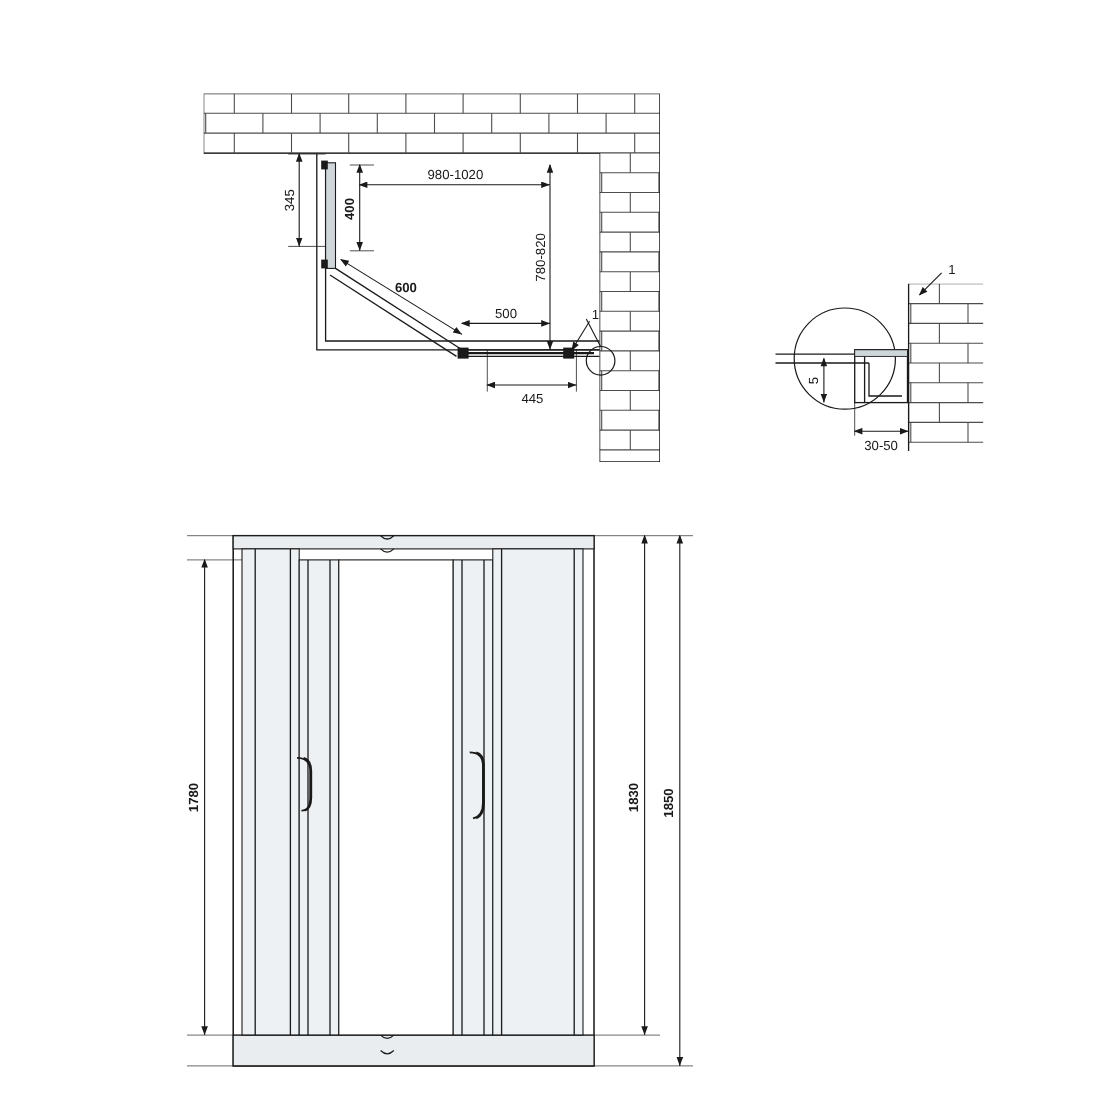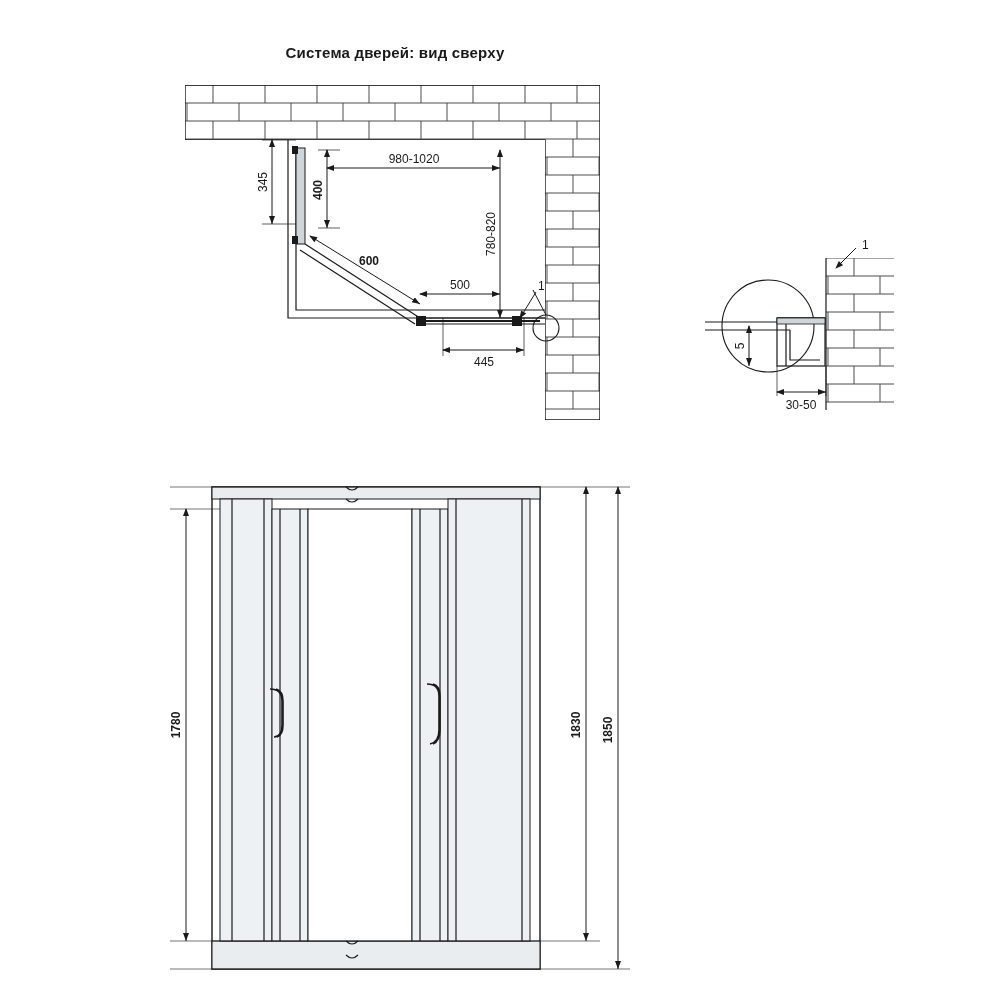--- a/index.html
+++ b/index.html
@@ -36,21 +36,20 @@
   text {
     font-family: "Liberation Sans", sans-serif;
     fill: #1a1a1a;
   }
 </style>
 </head>
 <body>
 
 <div id="sheet">
 
-  <div class="title">Система дверей: вид сверху</div>
 
   <svg width="1000" height="1000" viewBox="0 0 1000 1000">
     <defs>
       <marker id="arrEnd" markerWidth="9" markerHeight="9" refX="8" refY="3" orient="auto" markerUnits="strokeWidth">
         <path d="M0,0 L8,3 L0,6 z" fill="#1a1a1a"></path>
       </marker>
       <marker id="arrStart" markerWidth="9" markerHeight="9" refX="1" refY="3" orient="auto" markerUnits="strokeWidth">
         <path d="M8,0 L0,3 L8,6 z" fill="#1a1a1a"></path>
       </marker>
       <clipPath id="wallClipTop">

